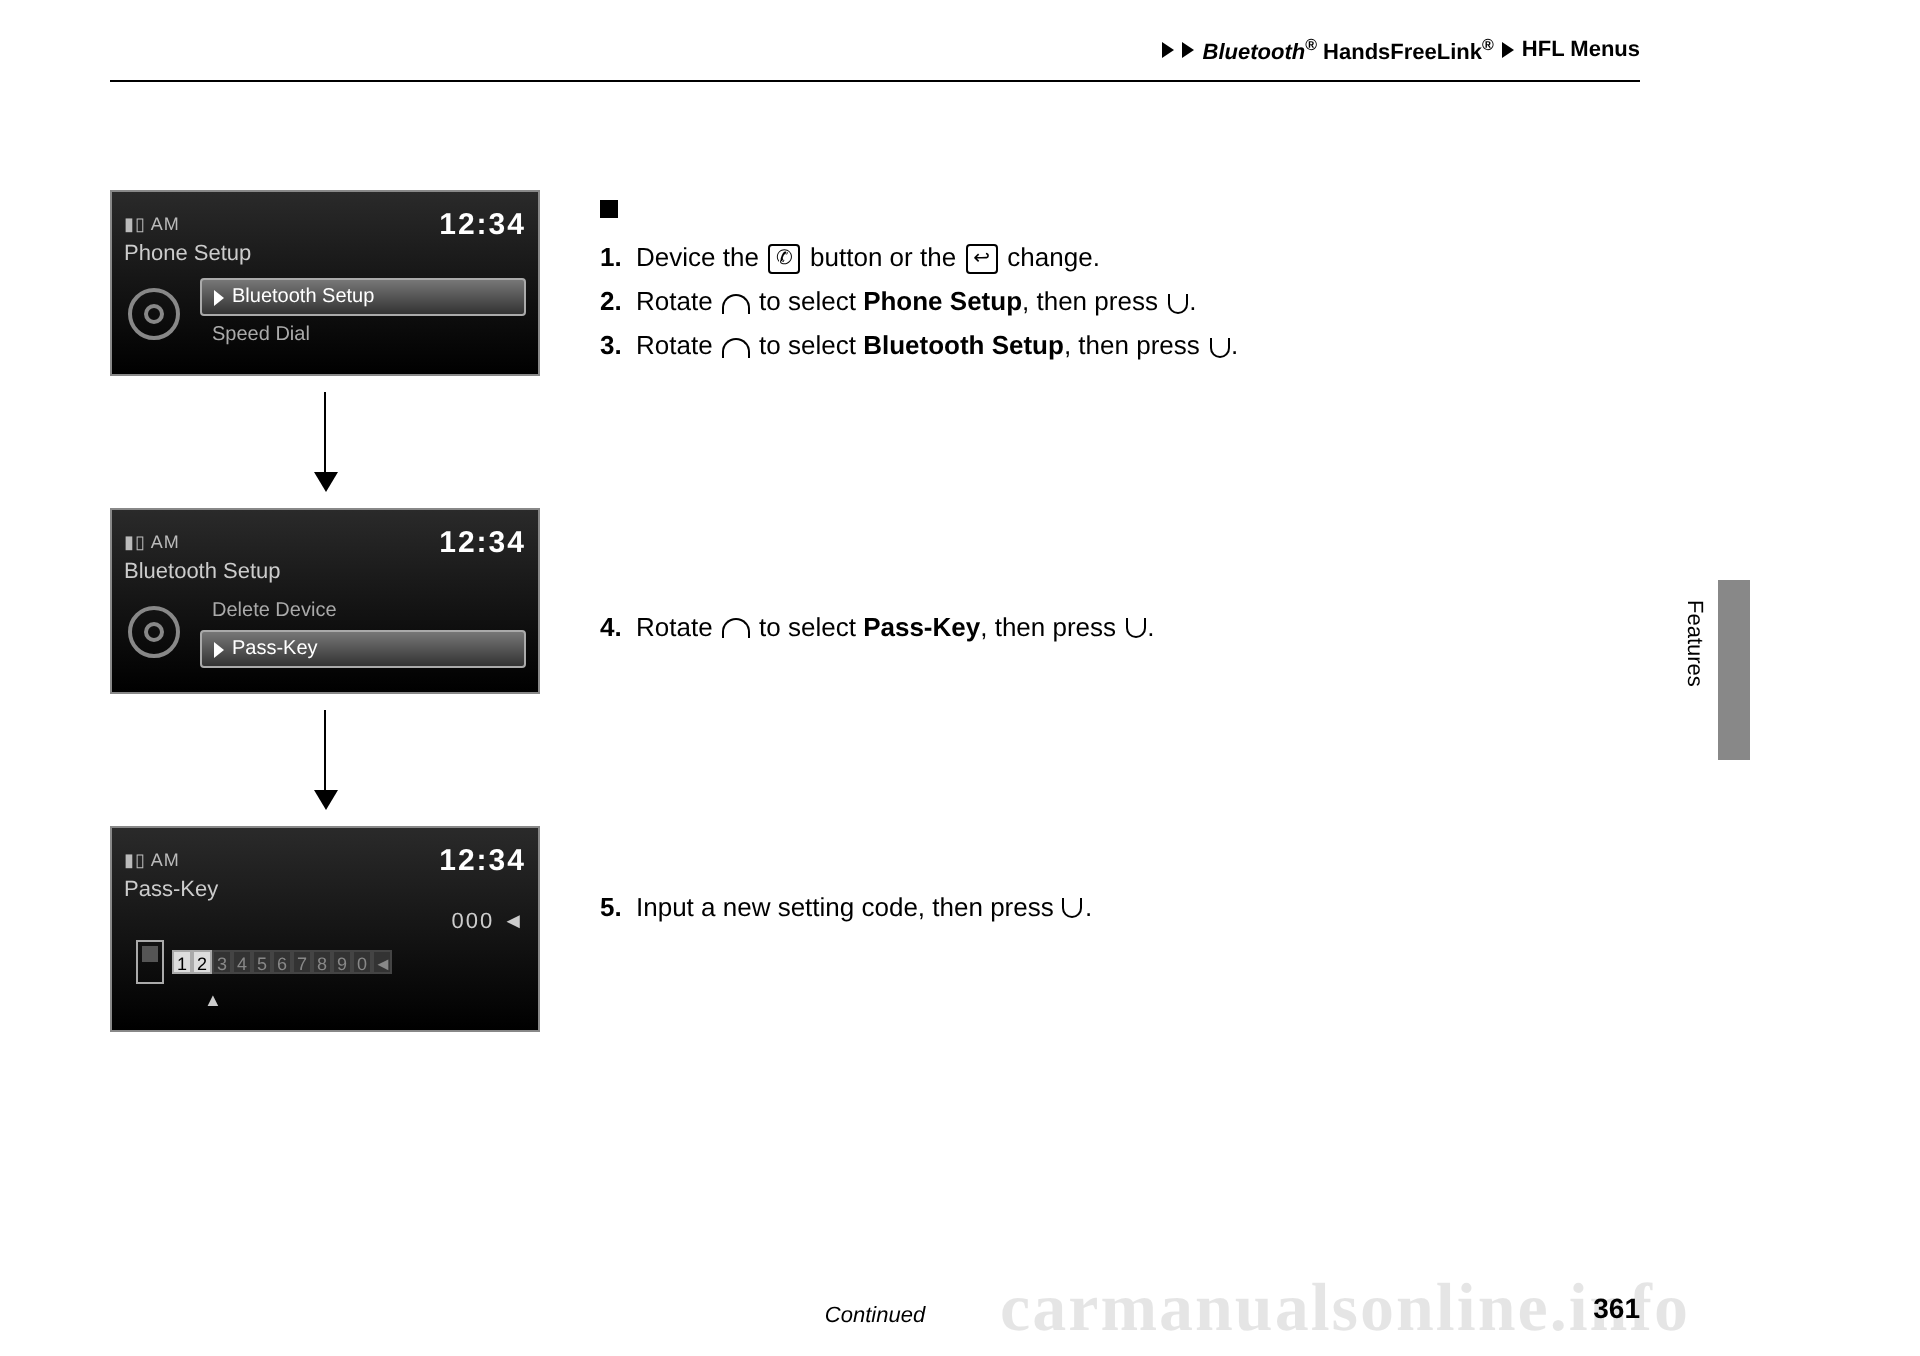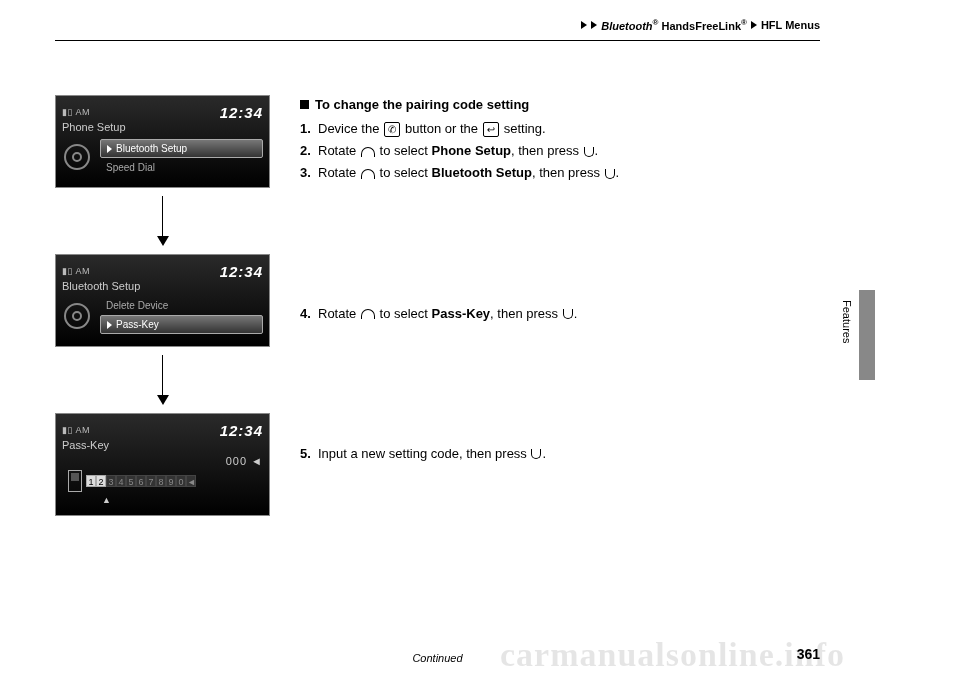--- a/index.html
+++ b/index.html
@@ -7,21 +7,21 @@
   .page { width: 875px; height: 678px; position: relative; padding: 0 55px; }
   .top-rule { position: absolute; left: 55px; right: 55px; top: 40px; border-top: 1px solid #000; }
   .breadcrumb { position: absolute; top: 18px; right: 55px; font-size: 11px; font-weight: bold; display: flex; align-items: center; gap: 4px; }
   .breadcrumb .tri { display: inline-block; width: 0; height: 0; border-top: 4px solid transparent; border-bottom: 4px solid transparent; border-left: 6px solid #000; }
   .breadcrumb .sup { font-size: 8px; vertical-align: super; }
   .content { position: absolute; top: 95px; left: 55px; right: 55px; display: flex; gap: 30px; }
   .left-col { width: 215px; display: flex; flex-direction: column; align-items: center; }
   .screen { width: 215px; background: linear-gradient(#2a2a2a,#000); border: 1px solid #888; color: #fff; font-size: 10px; position: relative; padding: 8px 6px 10px 6px; }
   .screen .statusbar { display: flex; justify-content: space-between; align-items: center; height: 16px; }
   .screen .statusbar .signal { font-size: 9px; letter-spacing: 0.5px; color: #bbb; }
-  .screen .statusbar .clock { font-style: italic; font-weight: bold; font-size: 15px; letter-spacing: 1px; text-align: right; }
+  .screen .statusbar .clock { font-weight: bold; font-size: 15px; letter-spacing: 1px; text-align: right; }
   .screen .title { font-size: 11px; color: #ccc; margin: 1px 0 4px 0; }
   .screen .body { display: flex; align-items: center; gap: 8px; }
   .gear-wrap { width: 30px; height: 40px; display: flex; align-items: center; justify-content: center; }
   .gear { width: 26px; height: 26px; border: 2px solid #888; border-radius: 50%; position: relative; }
   .gear::before { content: ""; position: absolute; inset: 6px; border: 2px solid #888; border-radius: 50%; }
   .menulist { flex: 1; display: flex; flex-direction: column; gap: 2px; font-size: 10px; }
   .menulist .row { padding: 2px 6px; color: #aaa; border-radius: 2px; }
   .menulist .row.sel { background: linear-gradient(#777,#333); border: 1px solid #aaa; color: #fff; padding: 3px 6px; display: flex; align-items: center; gap: 4px; }
   .menulist .row.sel::before { content: ""; display: inline-block; width: 0; height: 0; border-top: 4px solid transparent; border-bottom: 4px solid transparent; border-left: 5px solid #fff; }
   .arrow-down { margin: 8px 0; display: flex; flex-direction: column; align-items: center; }
@@ -152,27 +152,27 @@
           </div>
           <div class="caret">▲</div>
         </div>
       </div>
 
     </div>
 
     <div class="right-col">
 
       <div class="heading">
-        <span class="sq"></span><b>To change the pairing code setting</b>
+        <span class="sq"></span>
       </div>
 
       <div class="step">
         <span class="num">1.</span>
         <span class="body">
-          <span>Device the </span><span class="inline-icon">✆</span><span> button or the </span><span class="inline-icon">↩</span><span> setting.</span>
+          <span>Device the </span><span class="inline-icon">✆</span><span> button or the </span><span class="inline-icon">↩</span><span> change.</span>
         </span>
       </div>
 
       <div class="step">
         <span class="num">2.</span>
         <span class="body">
           <span>Rotate </span><span class="dial-icon"></span><span> to select </span><b>Phone Setup</b><span>, then press </span><span class="press-icon"></span><span>.</span>
         </span>
       </div>
 

